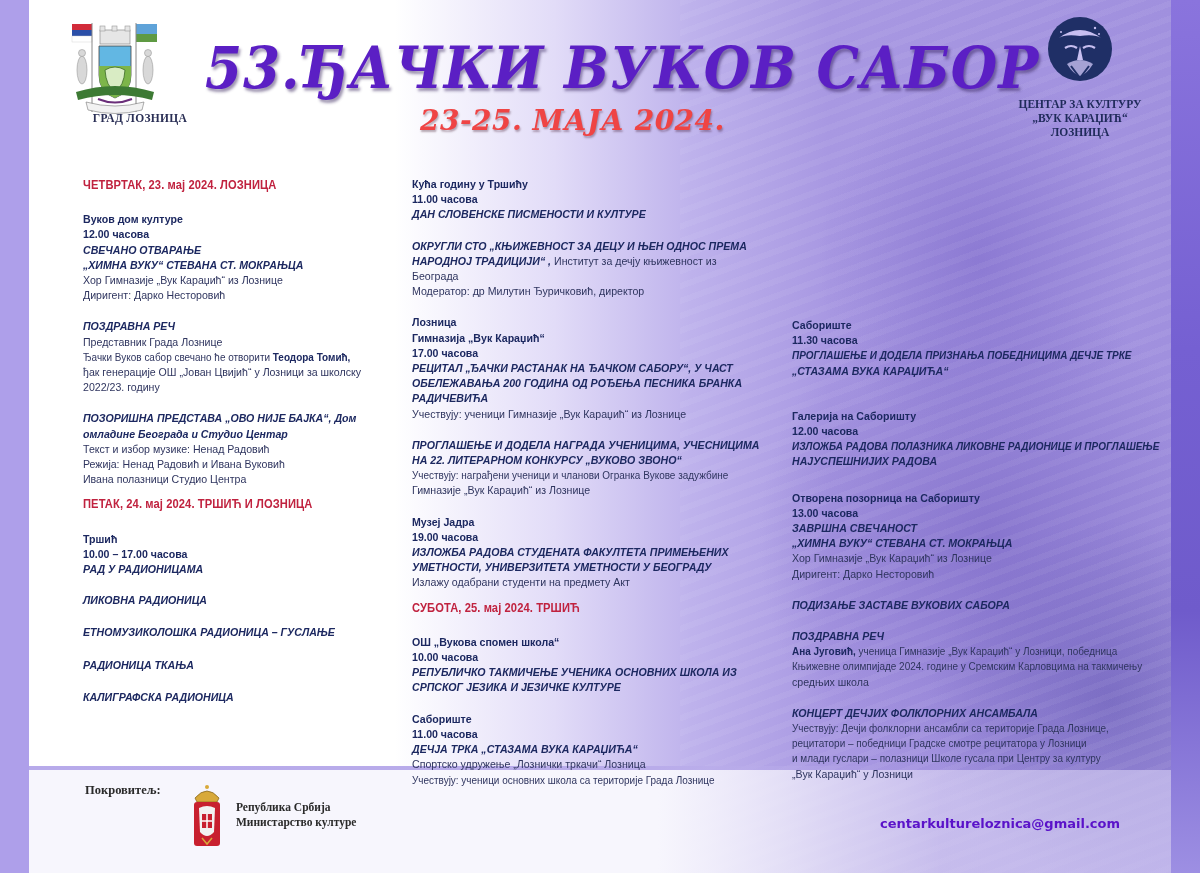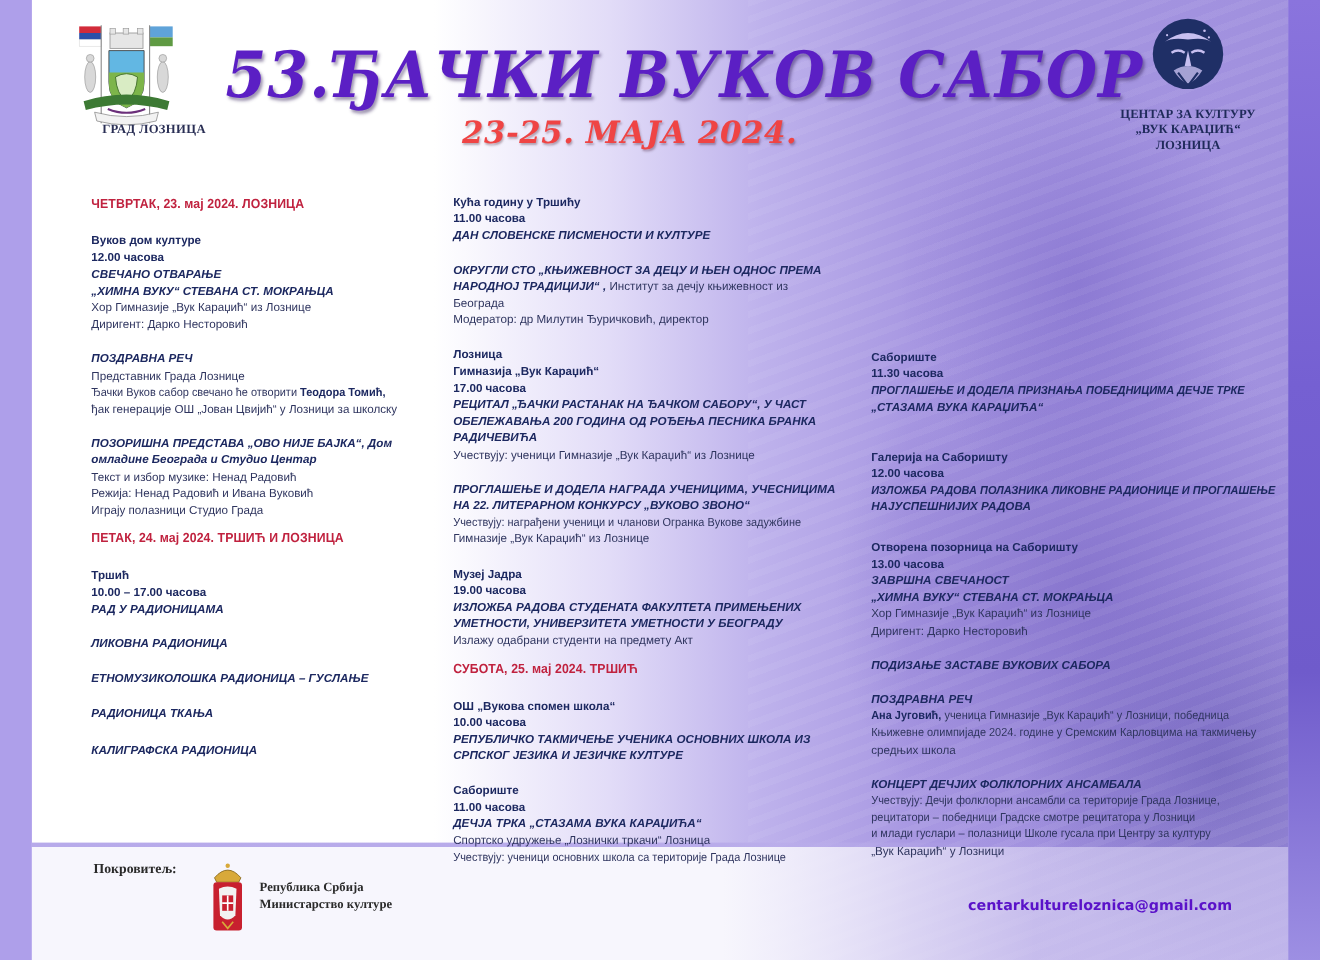--- a/index.html
+++ b/index.html
@@ -192,28 +192,29 @@
     <div class="event">„ХИМНА ВУКУ“  СТЕВАНА СТ. МОКРАЊЦА</div>
     <div class="note">Хор Гимназије „Вук Караџић“ из Лознице</div>
     <div class="note">Диригент: Дарко Несторовић</div>
   </div>
 
   <div class="block">
     <div class="event">ПОЗДРАВНА РЕЧ</div>
     <div class="note">Представник Града Лознице</div>
     <div class="note narrow"><span>Ђачки Вуков сабор свечано ће отворити </span><b>Теодора Томић,</b></div>
     <div class="note">ђак генерације ОШ „Јован Цвијић“ у Лозници за школску</div>
+    <div class="note">2022/23. годину</div>
   </div>
 
   <div class="block" style="margin-bottom:10px">
     <div class="event">ПОЗОРИШНА ПРЕДСТАВА „ОВО НИЈЕ БАЈКА“, Дом</div>
     <div class="event">омладине Београда и Студио Центар</div>
     <div class="note">Текст и избор музике: Ненад Радовић</div>
     <div class="note">Режија: Ненад Радовић и Ивана Вуковић</div>
-    <div class="note">Играју полазници Студио Града</div>
+    <div class="note">Ивана полазници Студио Центра</div>
   </div>
 
   <div class="day-heading">ПЕТАК, 24. мај 2024. ТРШИЋ И ЛОЗНИЦА</div>
 
   <div class="block">
     <div class="venue">Тршић</div>
     <div class="time">10.00 – 17.00 часова</div>
     <div class="event">РАД У РАДИОНИЦАМА</div>
   </div>
   <div class="block" style="margin-bottom:17px">

